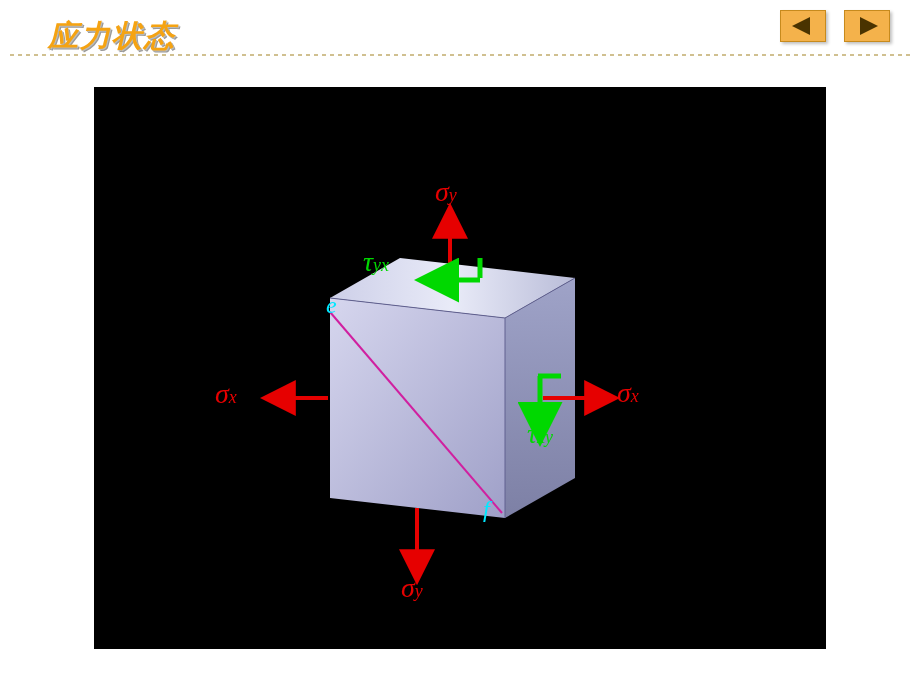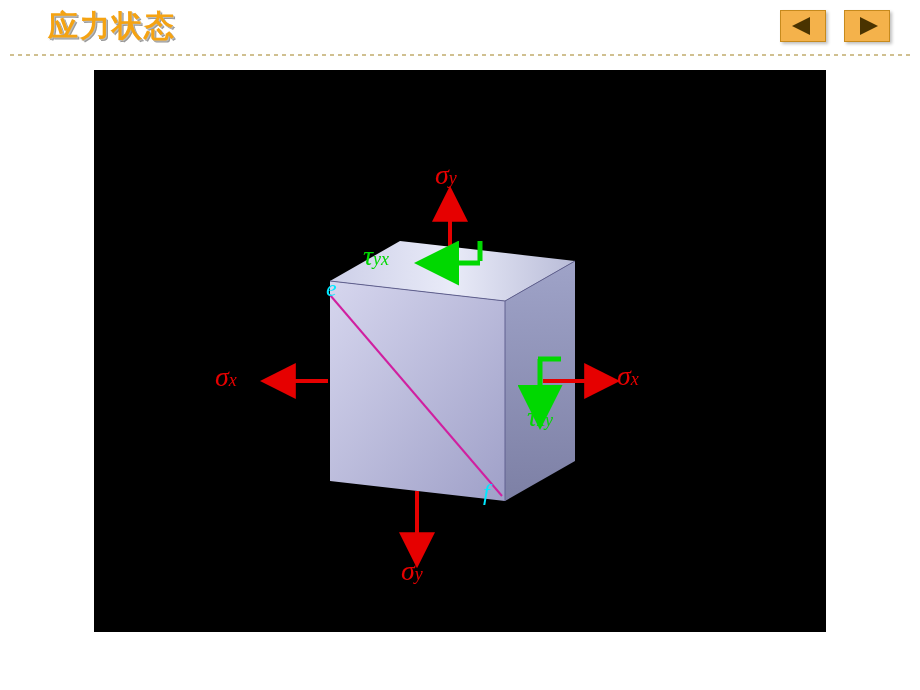--- a/index.html
+++ b/index.html
@@ -1,22 +1,22 @@
 <!DOCTYPE html>
 <html><head>
 <meta charset="utf-8">
 <style>
   html,body{margin:0;padding:0;width:920px;height:690px;background:#fff;font-family:"Times New Roman",serif;overflow:hidden}
   .header{position:relative;height:54px}
-  .title{position:absolute;left:48px;top:6px;font-size:30px;font-weight:bold;color:#f5a312;letter-spacing:2px;text-shadow:1px 1px 0 #bbb,2px 2px 0 #999}
+  .title{position:absolute;left:48px;top:16px;font-size:30px;font-style:italic;font-weight:bold;color:#f5a312;letter-spacing:2px;text-shadow:1px 1px 0 #bbb,2px 2px 0 #999}
   .nav{position:absolute;right:30px;top:10px;display:flex;gap:18px}
   .nav-btn{width:44px;height:30px;background:#f4b24b;border:1px solid #c78a1d;display:flex;align-items:center;justify-content:center;cursor:pointer;box-shadow:2px 2px 3px rgba(0,0,0,.25)}
   .nav-btn svg{display:block}
   .divider{height:2px;background:repeating-linear-gradient(90deg,#d0c090 0 4px,transparent 4px 8px);margin:0 10px}
-  .stage-wrap{display:flex;justify-content:center;margin-top:14px}
+  .stage-wrap{display:flex;justify-content:center;margin-top:31px}
   .stage{position:relative;width:730px;height:560px;background:#000;border:1px solid #000}
   .stage svg{position:absolute;inset:0;width:100%;height:100%}
   .lbl{position:absolute;font-family:"Times New Roman",serif;font-style:italic;font-size:28px}
   .red{color:#e60000}
   .green{color:#00d800}
   .cyan{color:#00e8ff}
   .sub{font-size:18px;font-style:italic}
 </style>
 </head>
 <body>
@@ -87,21 +87,21 @@
     </div>
     <div class="lbl red" style="left:306px;top:484px">
       <span>σ</span><span class="sub">y</span>
     </div>
     <div class="lbl red" style="left:120px;top:290px">
       <span>σ</span><span class="sub">x</span>
     </div>
     <div class="lbl red" style="left:522px;top:289px">
       <span>σ</span><span class="sub">x</span>
     </div>
-    <div class="lbl green" style="left:268px;top:169px">
+    <div class="lbl green" style="left:268px;top:158px">
       <span>τ</span><span class="sub">yx</span>
     </div>
     <div class="lbl green" style="left:432px;top:330px">
       <span>τ</span><span class="sub">xy</span>
     </div>
     <div class="lbl cyan" style="left:231px;top:204px;font-size:24px">e</div>
     <div class="lbl cyan" style="left:388px;top:408px;font-size:24px">f</div>
   </div>
 </div>
 

